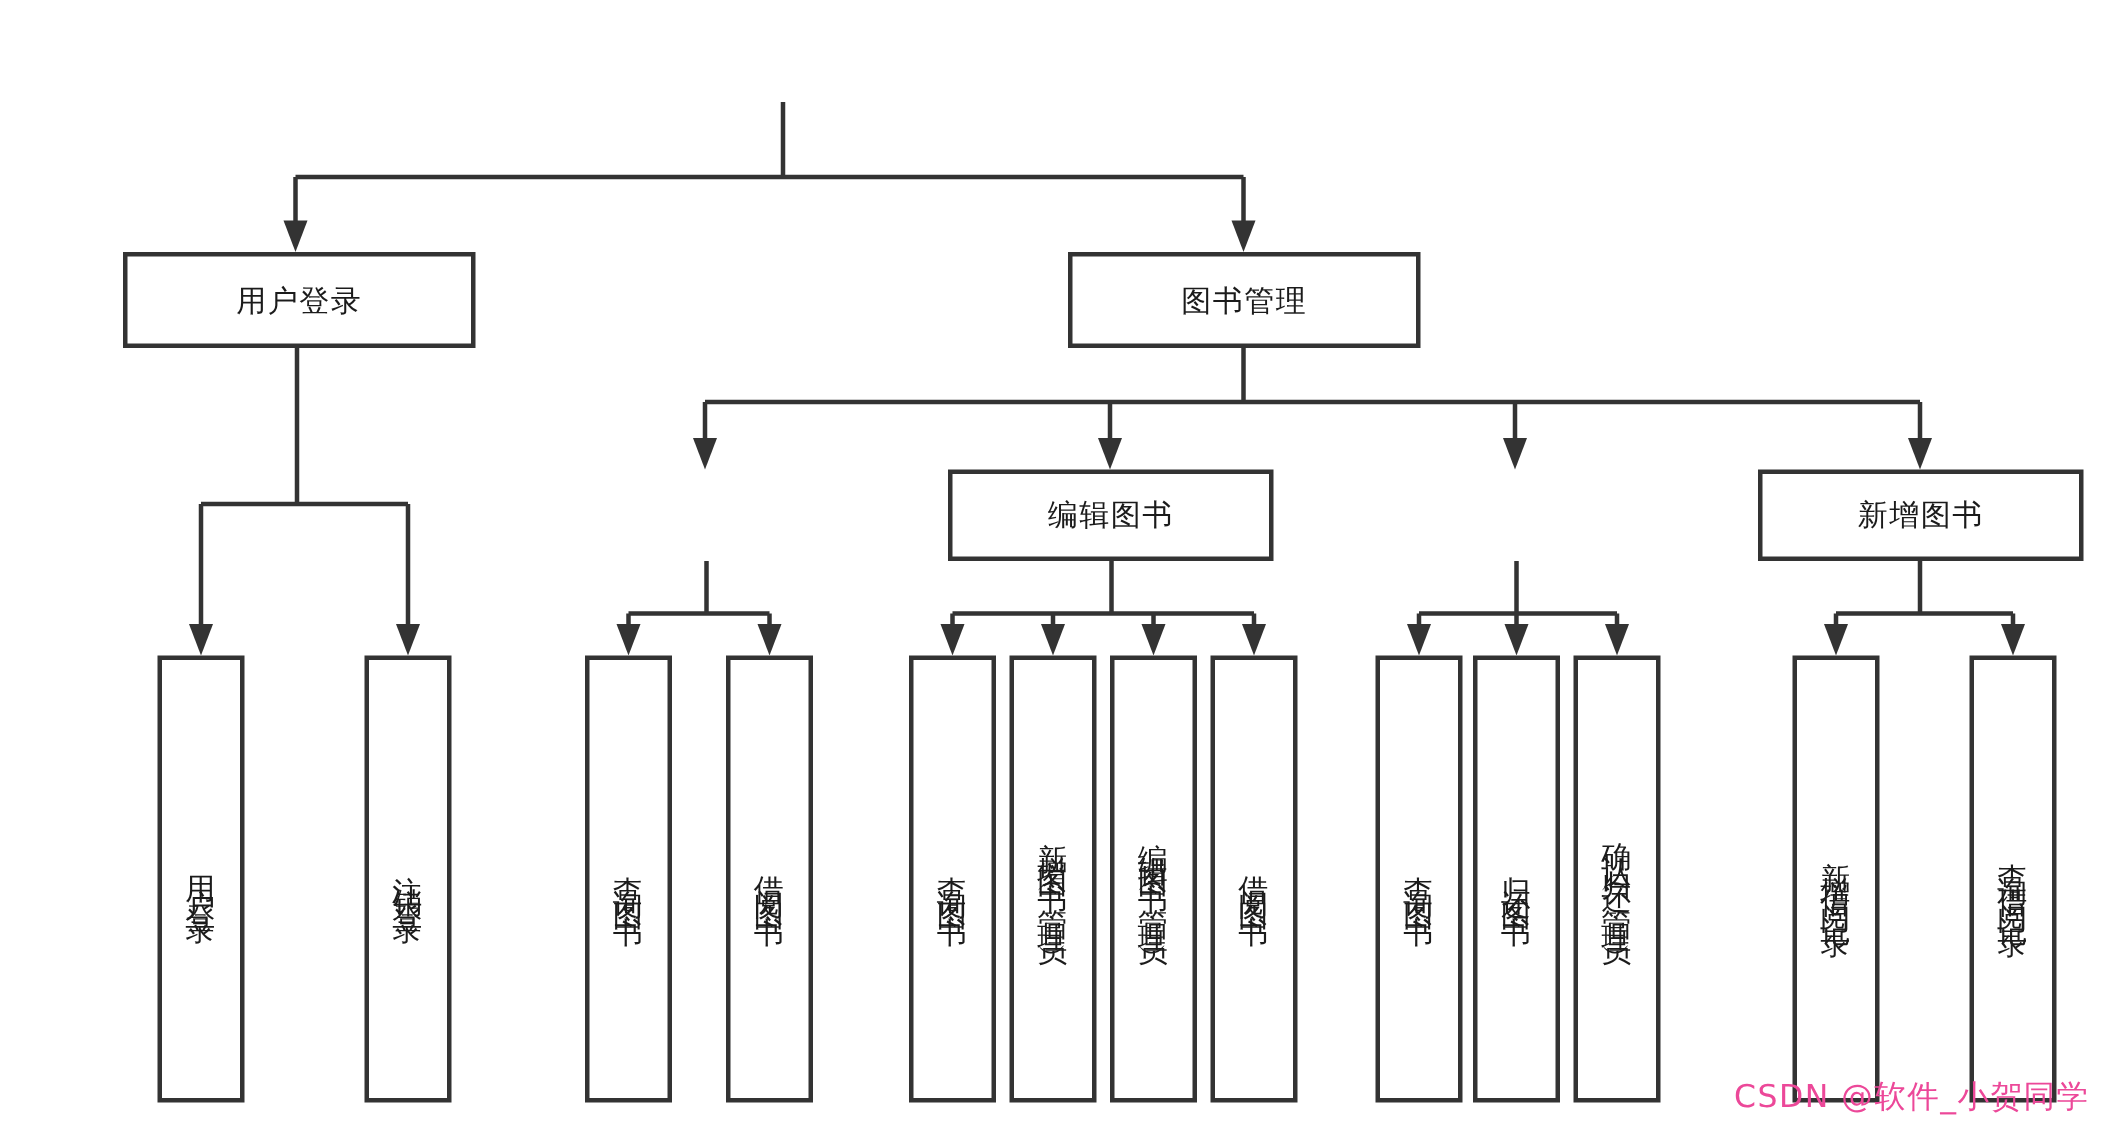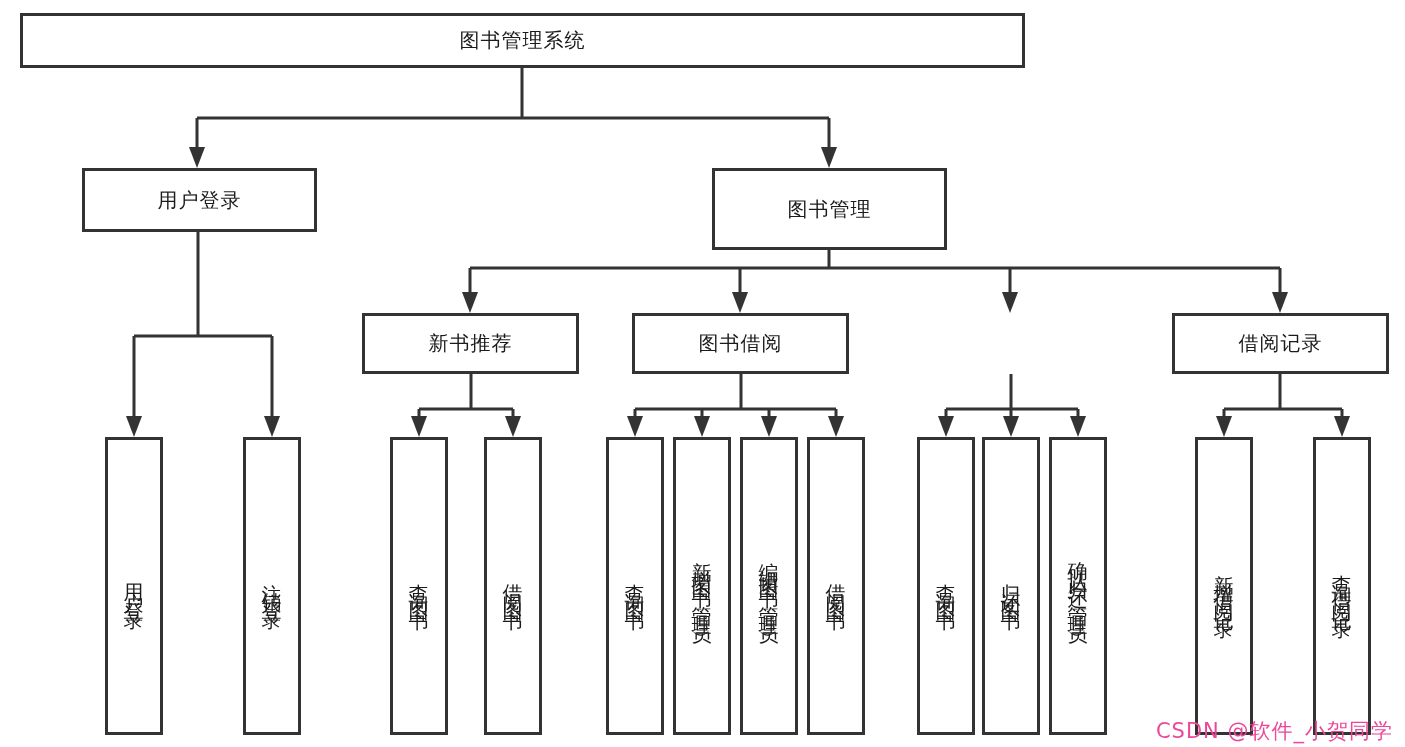--- a/index.html
+++ b/index.html
@@ -68,39 +68,33 @@
       <path d="M769 437 L761 416 L777 416 Z"></path>
       <path d="M836 437 L828 416 L844 416 Z"></path>
       <path d="M946 437 L938 416 L954 416 Z"></path>
       <path d="M1011 437 L1003 416 L1019 416 Z"></path>
       <path d="M1078 437 L1070 416 L1086 416 Z"></path>
       <path d="M1224 437 L1216 416 L1232 416 Z"></path>
       <path d="M1342 437 L1334 416 L1350 416 Z"></path>
     </g>
   </svg>
 
-  <div class="box" style="left:20px;top:13px;width:1005px;height:55px">
-    <span>图书管理系统</span>
-  </div>
 
   <div class="box" style="left:82px;top:168px;width:235px;height:64px">
     <span>用户登录</span>
   </div>
-  <div class="box" style="left:712px;top:168px;width:235px;height:82px">
+  <div class="box" style="left:712px;top:168px;width:235px;height:64px">
     <span>图书管理</span>
   </div>
 
-  <div class="box" style="left:362px;top:313px;width:217px;height:61px">
-    <span>新书推荐</span>
-  </div>
   <div class="box" style="left:632px;top:313px;width:217px;height:61px">
-    <span>图书借阅</span>
+    <span>编辑图书</span>
   </div>
   <div class="box" style="left:1172px;top:313px;width:217px;height:61px">
-    <span>借阅记录</span>
+    <span>新增图书</span>
   </div>
 
   <div class="vbox" style="left:105px;top:437px;width:58px;height:298px">
     <span>用户登录</span>
   </div>
   <div class="vbox" style="left:243px;top:437px;width:58px;height:298px">
     <span>注销登录</span>
   </div>
 
   <div class="vbox" style="left:390px;top:437px;width:58px;height:298px">

